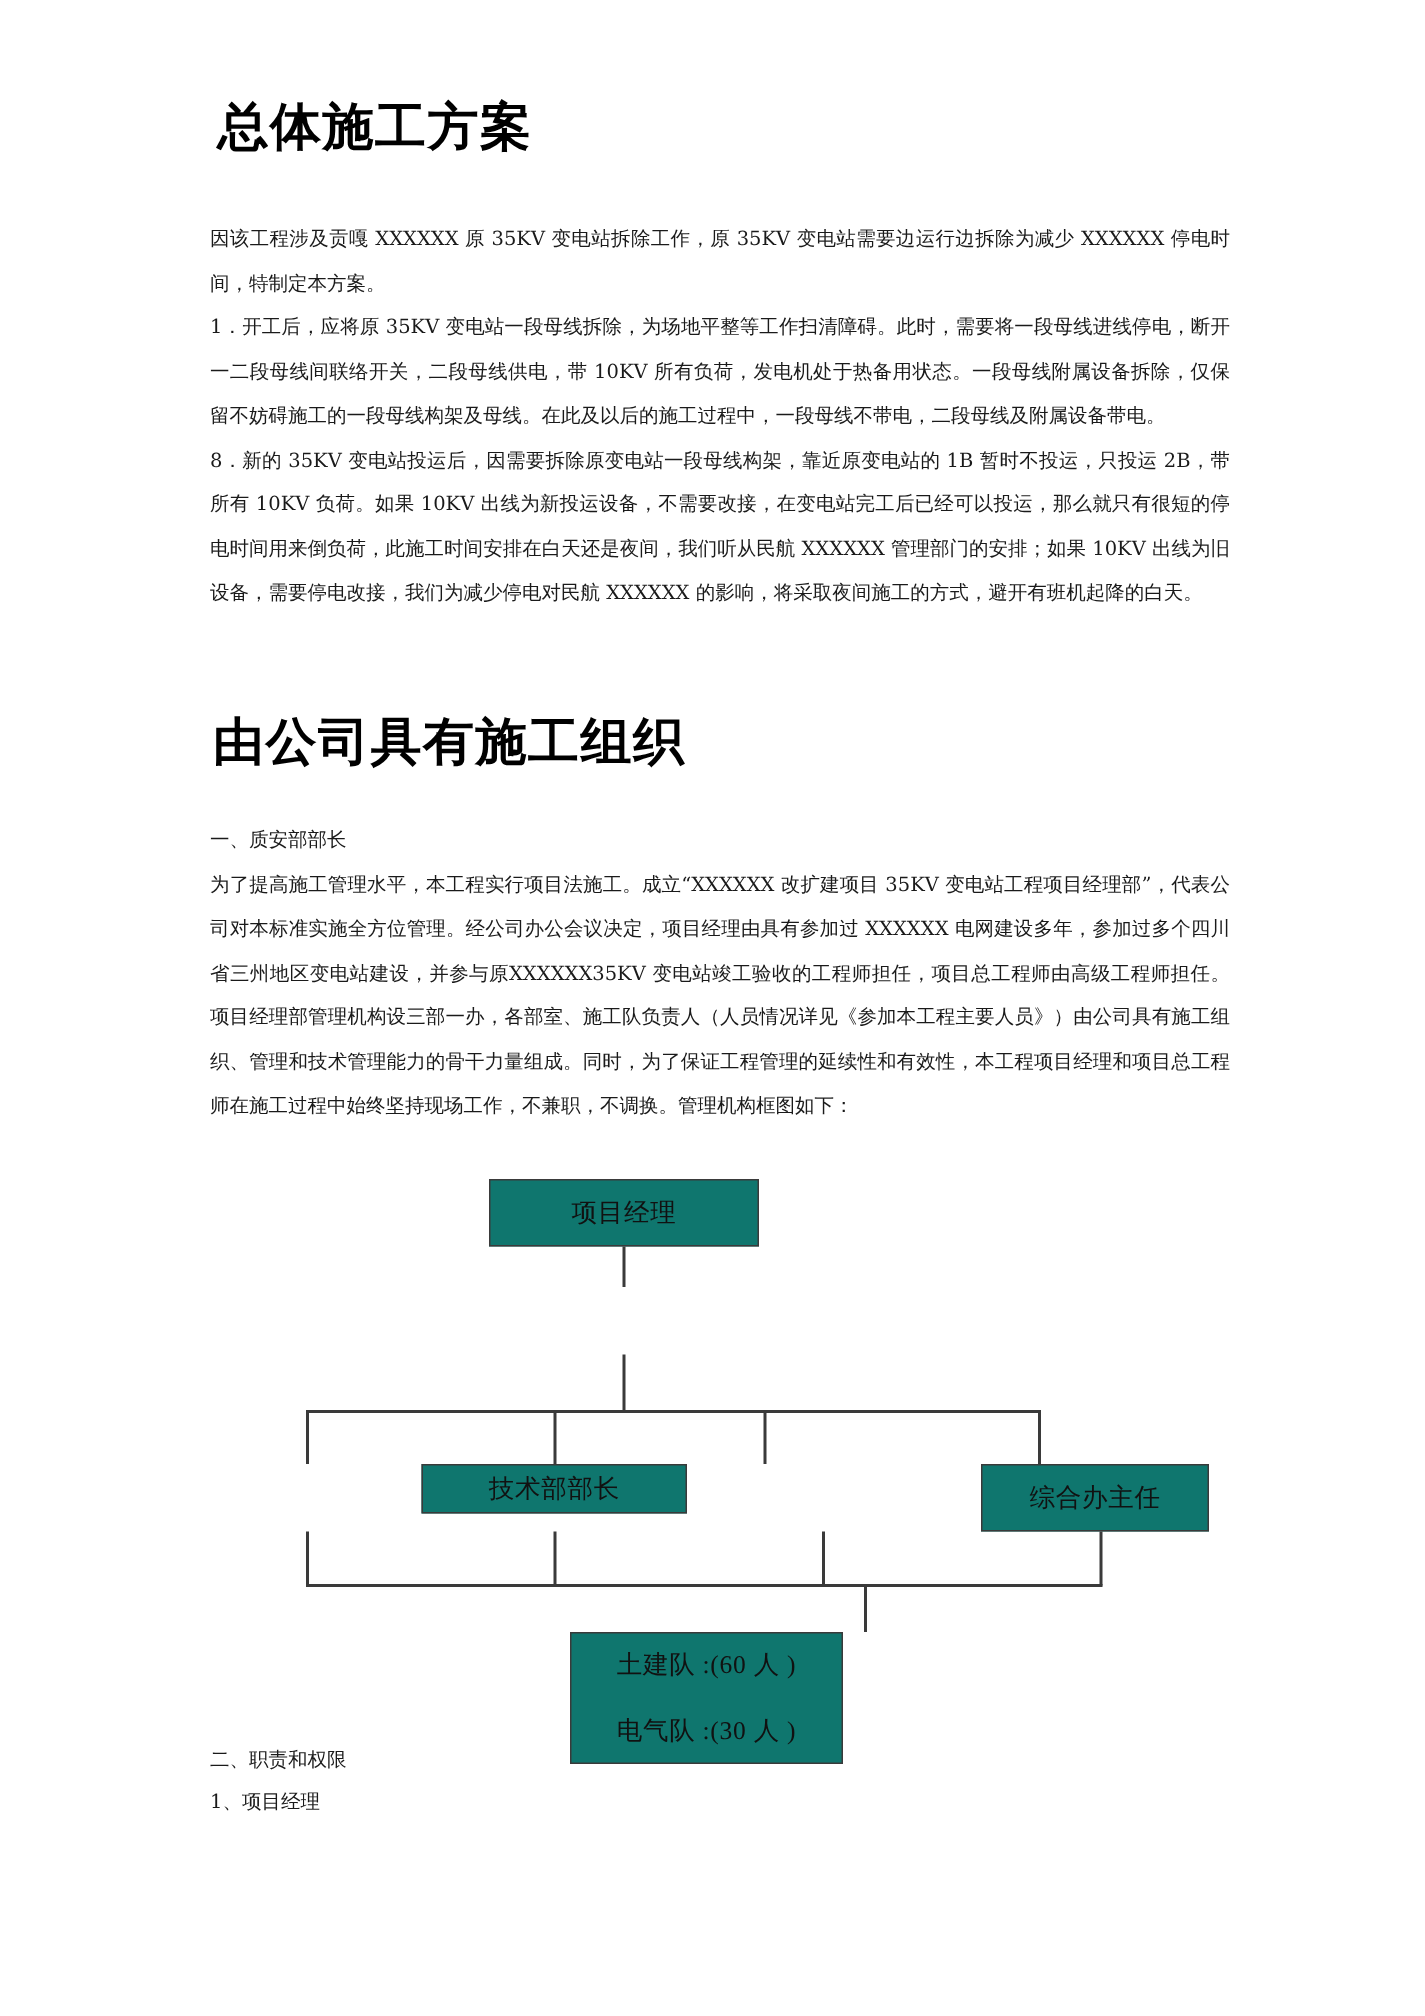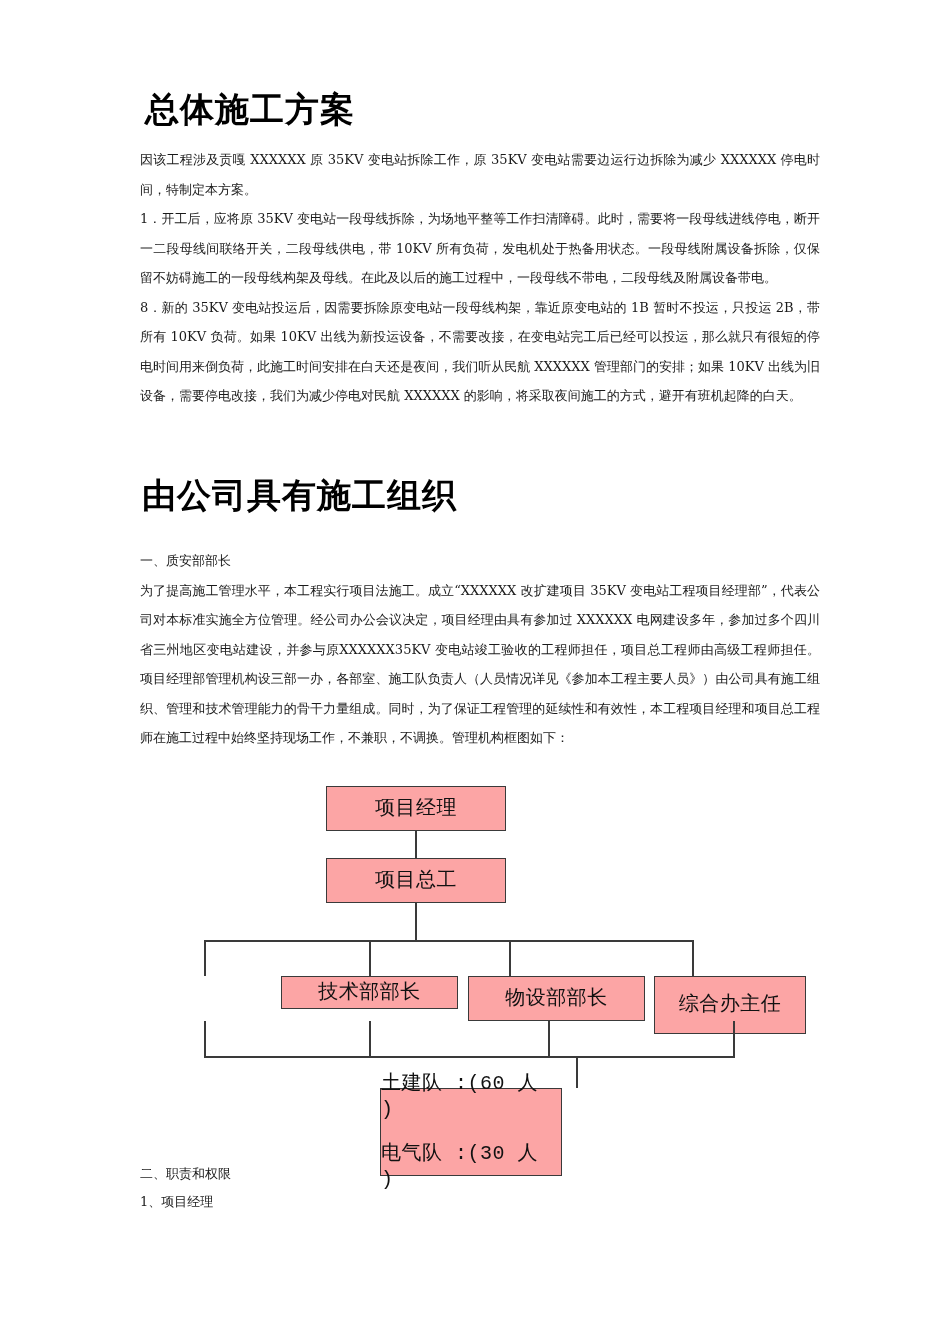--- a/index.html
+++ b/index.html
@@ -27,21 +27,21 @@
   h1.doc-title {
     font-family: "DejaVu Sans", "Liberation Sans", sans-serif;
     font-weight: bold;
     font-size: 34px;
     line-height: 42px;
     letter-spacing: 1px;
     margin: 0;
     padding: 0;
     color: #000;
   }
-  .title-1-wrap { position: absolute; left: 145px; top: 88px; }
+  .title-1-wrap { position: absolute; left: 145px; top: 64px; }
   .title-2-wrap { position: absolute; left: 142px; top: 474px; }
 
   
   .para {
     font-size: 13px;
     line-height: 29.5px;
     text-align: justify;
     text-justify: inter-ideograph;
     margin: 0;
     color: #1a1a1a;
@@ -56,30 +56,30 @@
   .orgchart {
     position: absolute;
     left: 120px;
     top: 786px;
     width: 700px;
     height: 370px;
   }
   .node {
     position: absolute;
     border: 1.6px solid #3a3a3a;
-    background: #fca5a5;
+    background: #0f766e;
     box-sizing: border-box;
     display: flex;
     flex-direction: column;
     align-items: center;
     justify-content: center;
-    font-size: 20px;
+    font-size: 17px;
     line-height: 26px;
     color: #111;
-    font-family: Liberation Mono, monospace;
+    font-family: Liberation Serif, serif;
     letter-spacing: 0.5px;
   }
   .node .line2 { margin-top: 18px; }
   .conn {
     position: absolute;
     background: #3a3a3a;
   }
   .conn.v { width: 1.6px; }
   .conn.h { height: 1.6px; }
 </style>
@@ -108,40 +108,34 @@
   </div>
 
   <div class="orgchart">
 
     <div class="node" style="left:206px; top:0px; width:180px; height:45px;">
       <span>项目经理</span>
     </div>
 
     <div class="conn v" style="left:295px; top:45px; height:27px;"></div>
 
-    <div class="node" style="left:206px; top:72px; width:180px; height:45px;">
-      <span>项目总工</span>
-    </div>
 
     <div class="conn v" style="left:295px; top:117px; height:38px;"></div>
 
     <div class="conn h" style="left:84px; top:154px; width:490px;"></div>
 
     <div class="conn v" style="left:84px; top:154px; height:36px;"></div>
     <div class="conn v" style="left:249px; top:154px; height:36px;"></div>
     <div class="conn v" style="left:389px; top:154px; height:36px;"></div>
     <div class="conn v" style="left:572px; top:154px; height:36px;"></div>
 
     <div class="node" style="left:161px; top:190px; width:177px; height:33px;">
       <span>技术部部长</span>
     </div>
-    <div class="node" style="left:348px; top:190px; width:177px; height:45px;">
-      <span>物设部部长</span>
-    </div>
-    <div class="node" style="left:534px; top:190px; width:152px; height:58px;">
+    <div class="node" style="left:534px; top:190px; width:152px; height:45px;">
       <span>综合办主任</span>
     </div>
 
     <div class="conn v" style="left:84px; top:235px; height:36px;"></div>
     <div class="conn v" style="left:249px; top:235px; height:36px;"></div>
     <div class="conn v" style="left:428px; top:235px; height:36px;"></div>
     <div class="conn v" style="left:613px; top:235px; height:36px;"></div>
 
     <div class="conn h" style="left:84px; top:270px; width:531px;"></div>
 

